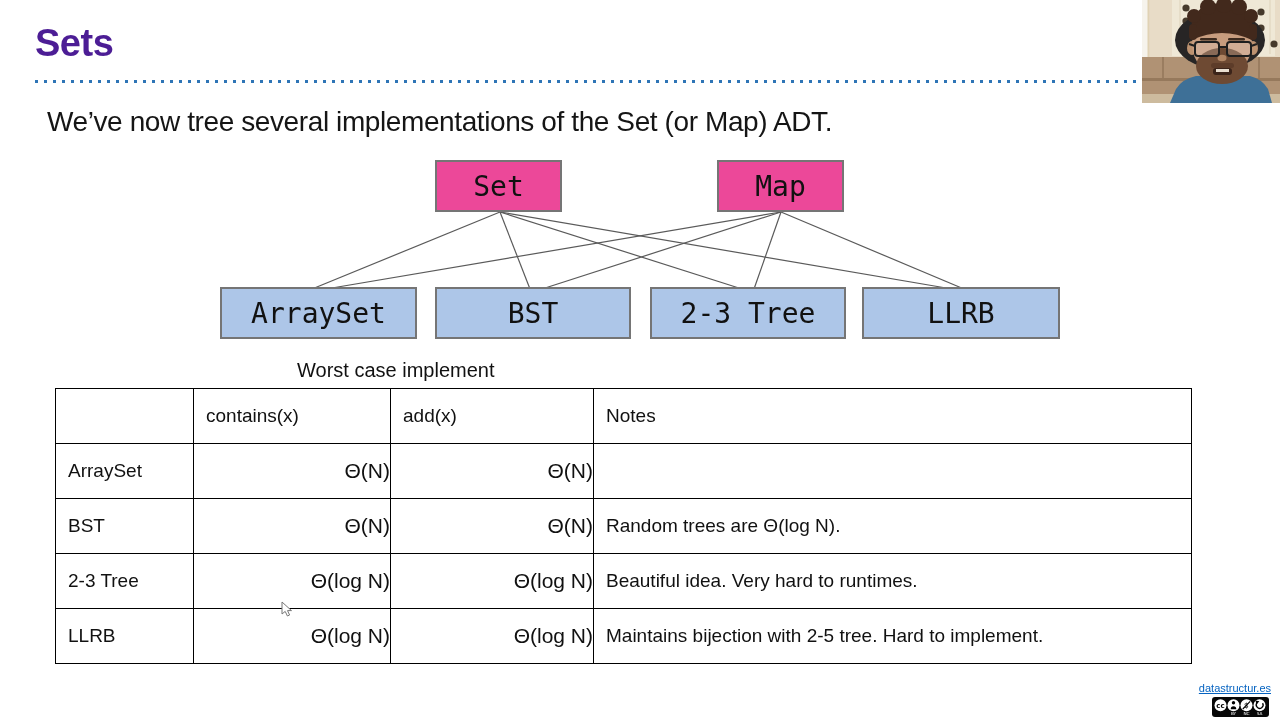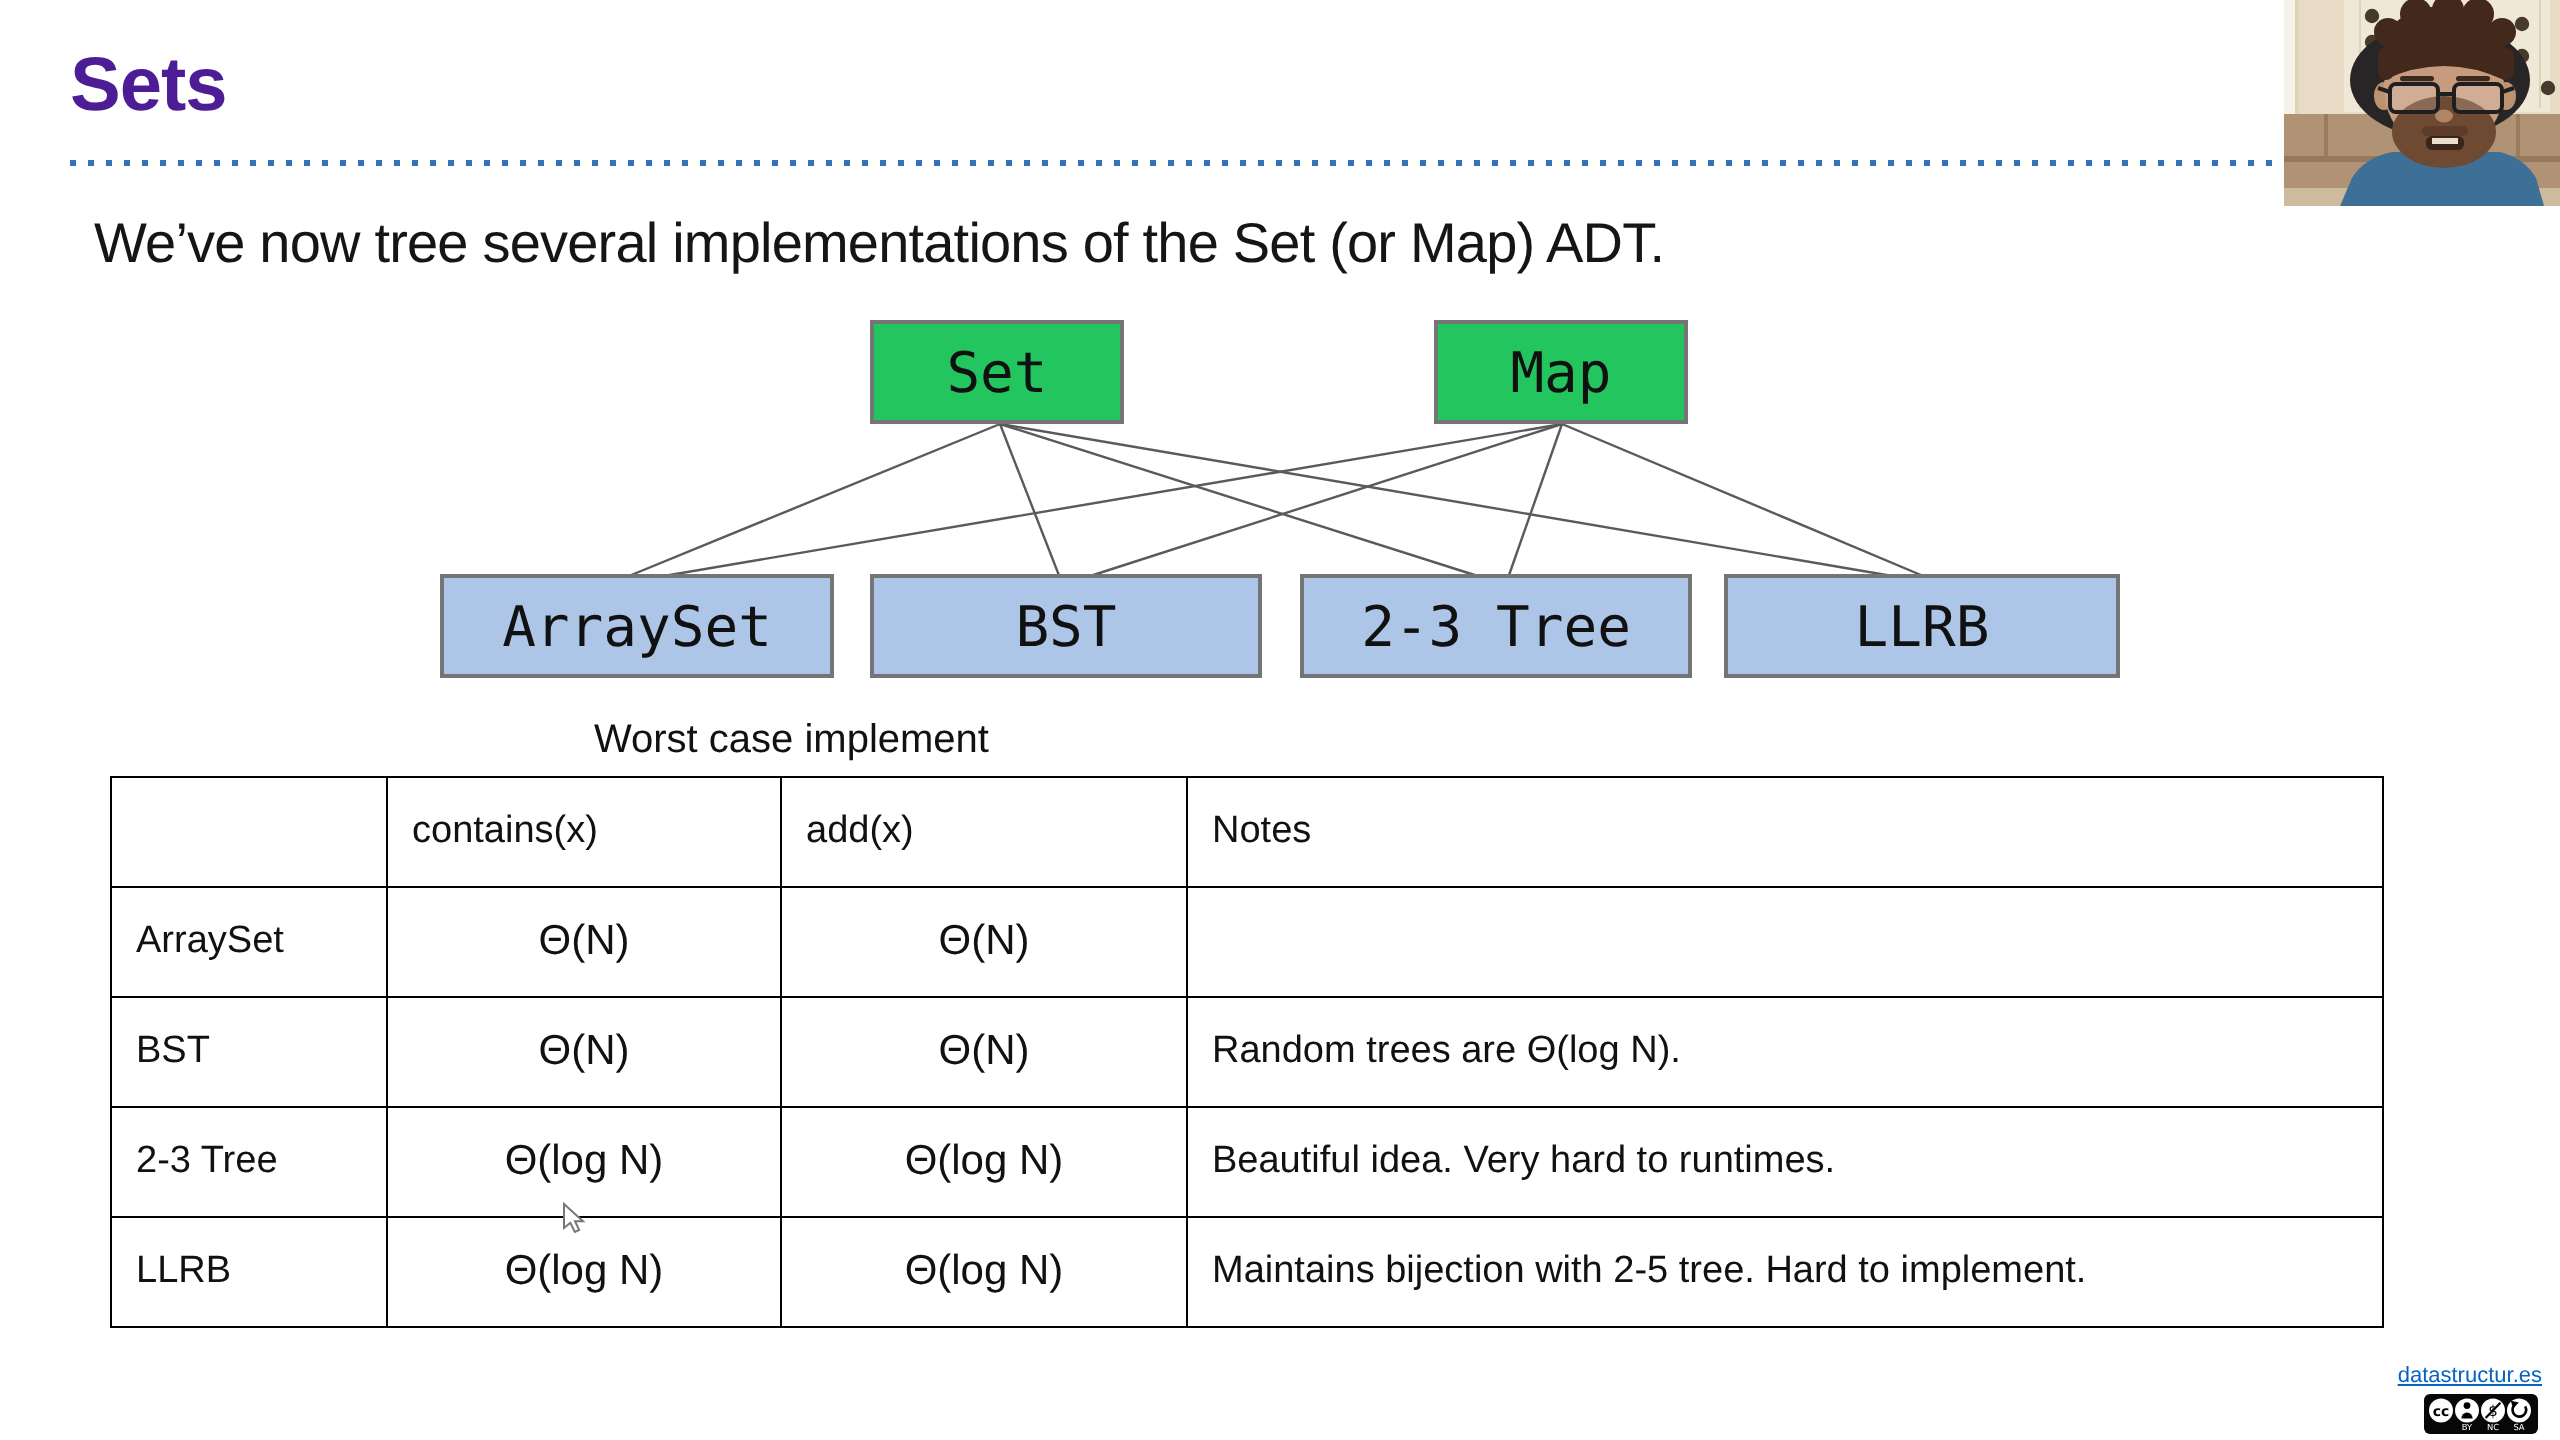--- a/index.html
+++ b/index.html
@@ -15,40 +15,40 @@
   #title-divider{left:35px;top:80px;width:1103px;height:3px;
     background:repeating-linear-gradient(90deg,#2E75B6 0,#2E75B6 3px,transparent 3px,transparent 9px);}
 
   #intro-text{left:47px;top:106px;font-size:28px;letter-spacing:-0.4px;color:#151515;}
 
   
   .node{
     position:absolute;height:48px;border:2px solid #757575;
     display:flex;align-items:center;justify-content:center;
     font-family:"DejaVu Sans Mono","Liberation Mono",monospace;
-    font-size:28px;color:#111;background:#22c55e;
+    font-size:28px;color:#111;background:#ec4899;
   }
   .node.impl{background:#ADC6E8;}
   #set-box{left:435px;top:160px;width:123px;}
   #map-box{left:717px;top:160px;width:123px;}
   #arrayset-box{left:220px;top:287px;width:193px;}
   #bst-box{left:435px;top:287px;width:192px;}
   #tree23-box{left:650px;top:287px;width:192px;}
   #llrb-box{left:862px;top:287px;width:194px;}
   #edges-svg{left:0;top:0;width:1280px;height:720px;pointer-events:none;}
   #edges-svg line{stroke:#5a5a5a;stroke-width:1.2;}
 
   
   #table-caption{left:297px;top:359px;font-size:20px;color:#111;}
   #runtime-table{position:absolute;left:55px;top:388px;width:1136px;border-collapse:collapse;table-layout:fixed;}
   #runtime-table td,#runtime-table th{
     border:1.5px solid #000;height:54px;vertical-align:middle;
     font-weight:400;font-size:19px;text-align:left;padding:0 4px 0 12px;color:#111;margin-top:30px;
   }
-  #runtime-table td.rt{text-align:center;font-size:21px;padding:0;}
+  #runtime-table td.rt{text-align:right;font-size:21px;padding:0;}
 
   
   #webcam{left:1142px;top:0;width:138px;height:103px;}
 
   
   #site-link{top:682px;right:9px;font-size:11px;color:#0563C1;text-decoration:underline;cursor:pointer;}
   #cc-badge{left:1212px;top:697px;width:57px;height:20px;}
 
   
   #mouse-cursor{left:281px;top:601px;width:14px;height:18px;}

